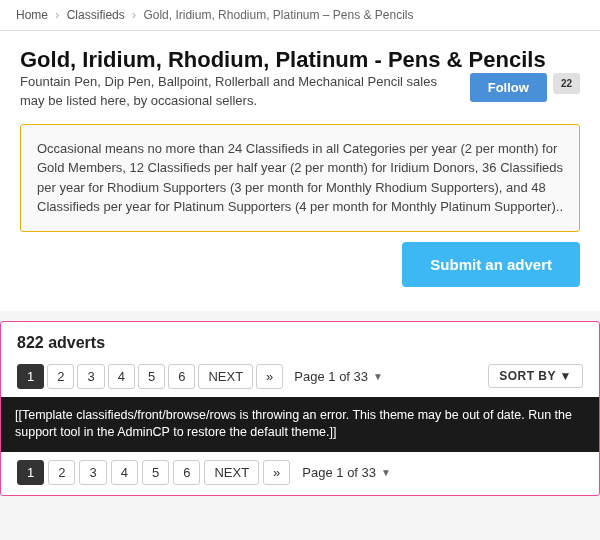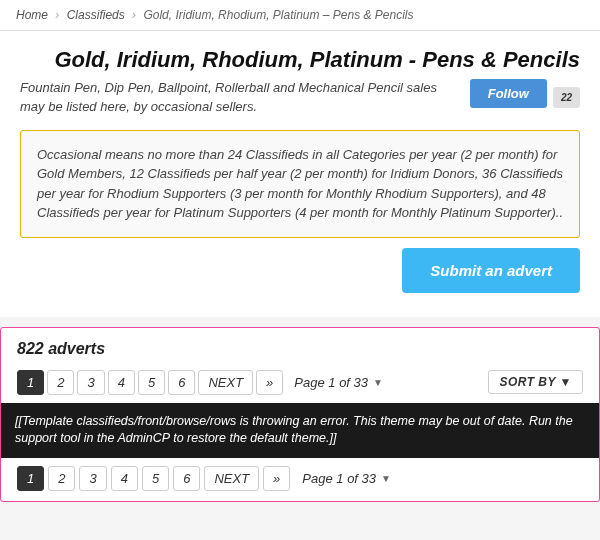--- a/index.html
+++ b/index.html
@@ -1,15 +1,15 @@
 <!DOCTYPE html>
 <html><head>
   <meta charset="utf-8">
   <style>
-    * { box-sizing: border-box; margin: 0; padding: 0; font-style: italic; }
+    * { box-sizing: border-box; margin: 0; padding: 0; }
     body {
       font-family: Arial, sans-serif;
       background: #f5f5f5;
       font-size: 14px;
       color: #333;
       width: 600px;
       min-height: 540px;
     }
     .breadcrumb-bar {
       background: #fff;
@@ -27,39 +27,38 @@
       color: #aaa;
     }
     .main-content {
       background: #fff;
       padding: 16px 20px 10px 20px;
     }
     .page-title {
       font-size: 22px;
       font-weight: bold;
       color: #111;
-      margin-bottom: 6px;
+      margin-bottom: 0;
       line-height: 1.2;
-      text-align: right;
     }
     .subtitle-row {
       display: flex;
       align-items: flex-start;
       justify-content: space-between;
       gap: 10px;
     }
     .subtitle-text {
       font-size: 13px;
       color: #444;
       flex: 1;
       line-height: 1.4;
     }
     .follow-area {
       display: flex;
-      align-items: flex-end;
+      align-items: flex-start;
       gap: 6px;
       flex-shrink: 0;
     }
     .follow-btn {
       background: #4a90d9;
       color: #fff;
       border: none;
       padding: 7px 18px;
       font-size: 13px;
       font-weight: bold;

